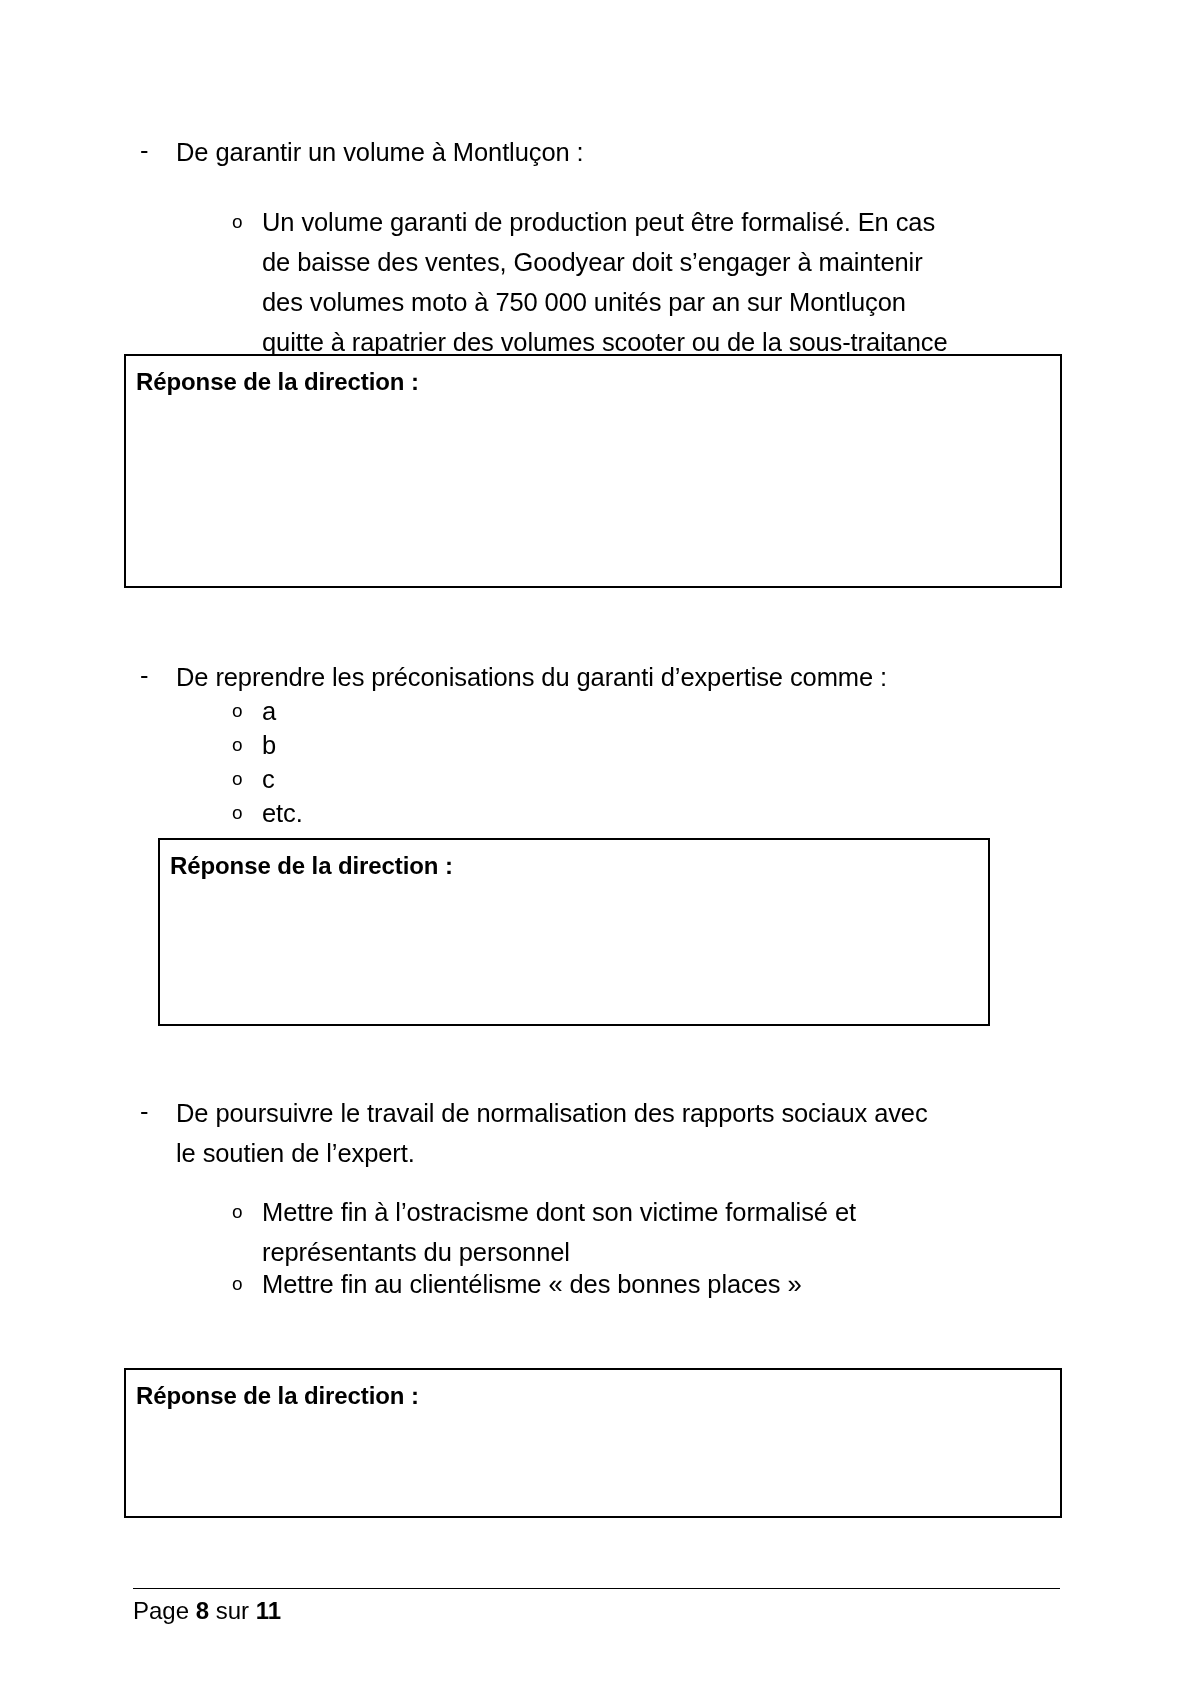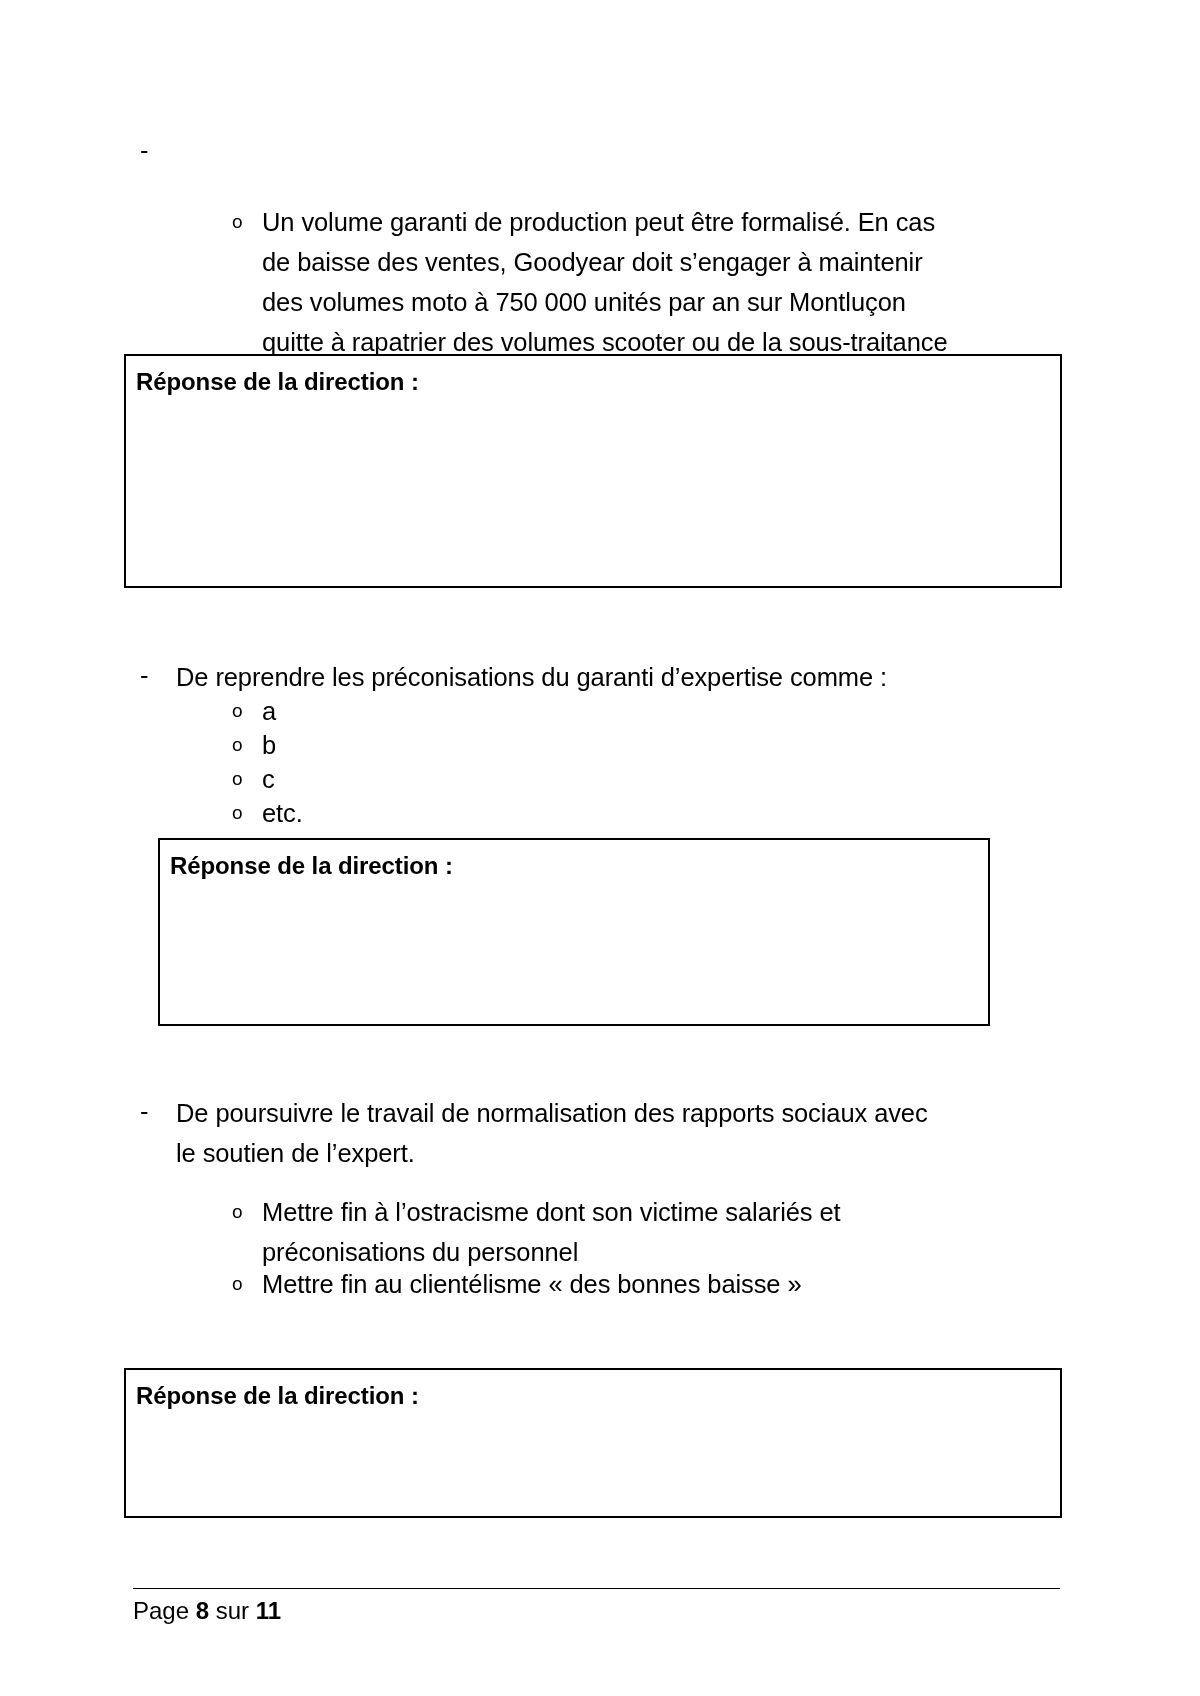--- a/index.html
+++ b/index.html
@@ -100,20 +100,21 @@
   }
   .footer-text b { font-weight: bold; }
 </style>
 </head>
 <body>
 
 <div class="page">
 
   <div class="bullet-l1" style="left:140px; top:132px; width:880px;">
     <span class="marker">-</span>
+    <span class="body">De garantir un volume à Montluçon :</span>
   </div>
 
   <div class="bullet-l2" style="left:232px; top:202px; width:728px;">
     <span class="marker">o</span>
     <span class="body">Un volume garanti de production peut être formalisé. En cas de baisse des ventes, Goodyear doit s’engager à maintenir des volumes moto à 750 000 unités par an sur Montluçon quitte à rapatrier des volumes scooter ou de la sous-traitance moto.</span>
   </div>
 
   <div class="answer-box" style="left:124px; top:354px; width:938px; height:234px;">
     <span class="label">Réponse de la direction :</span>
   </div>
@@ -144,25 +145,25 @@
     <span class="label">Réponse de la direction :</span>
   </div>
 
   <div class="bullet-l1" style="left:140px; top:1093px; width:800px;">
     <span class="marker">-</span>
     <span class="body">De poursuivre le travail de normalisation des rapports sociaux avec le soutien de l’expert.</span>
   </div>
 
   <div class="bullet-l2" style="left:232px; top:1192px; width:760px;">
     <span class="marker">o</span>
-    <span class="body">Mettre fin à l’ostracisme dont son victime salariés et préconisations du personnel</span>
+    <span class="body">Mettre fin à l’ostracisme dont son victime formalisé et représentants du personnel</span>
   </div>
   <div class="bullet-l2" style="left:232px; top:1264px; width:760px;">
     <span class="marker">o</span>
-    <span class="body">Mettre fin au clientélisme « des bonnes baisse »</span>
+    <span class="body">Mettre fin au clientélisme « des bonnes places »</span>
   </div>
 
   <div class="answer-box" style="left:124px; top:1368px; width:938px; height:150px;">
     <span class="label">Réponse de la direction :</span>
   </div>
 
   <div class="footer-rule"></div>
   <div class="footer-text">
     <span>Page</span><span> </span><b>8</b><span> </span><span>sur</span><span> </span><b>11</b>
   </div>

